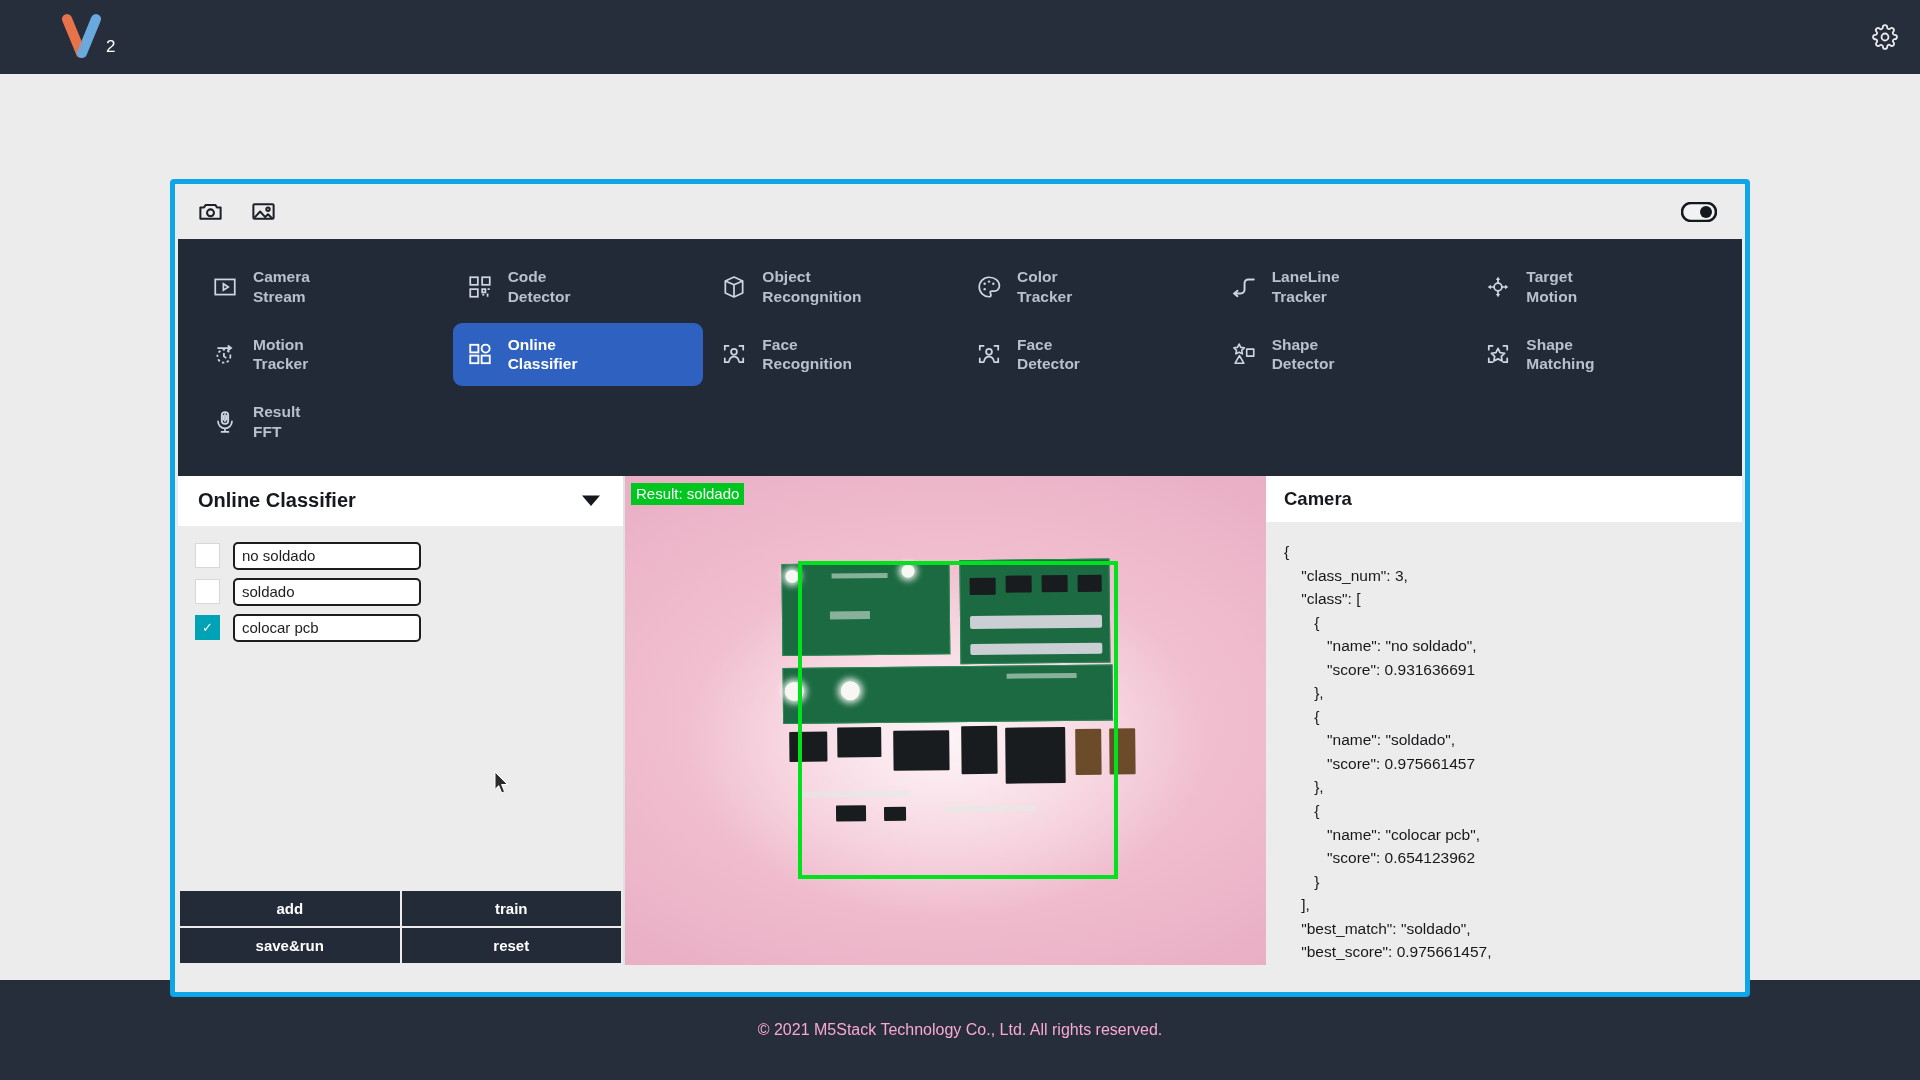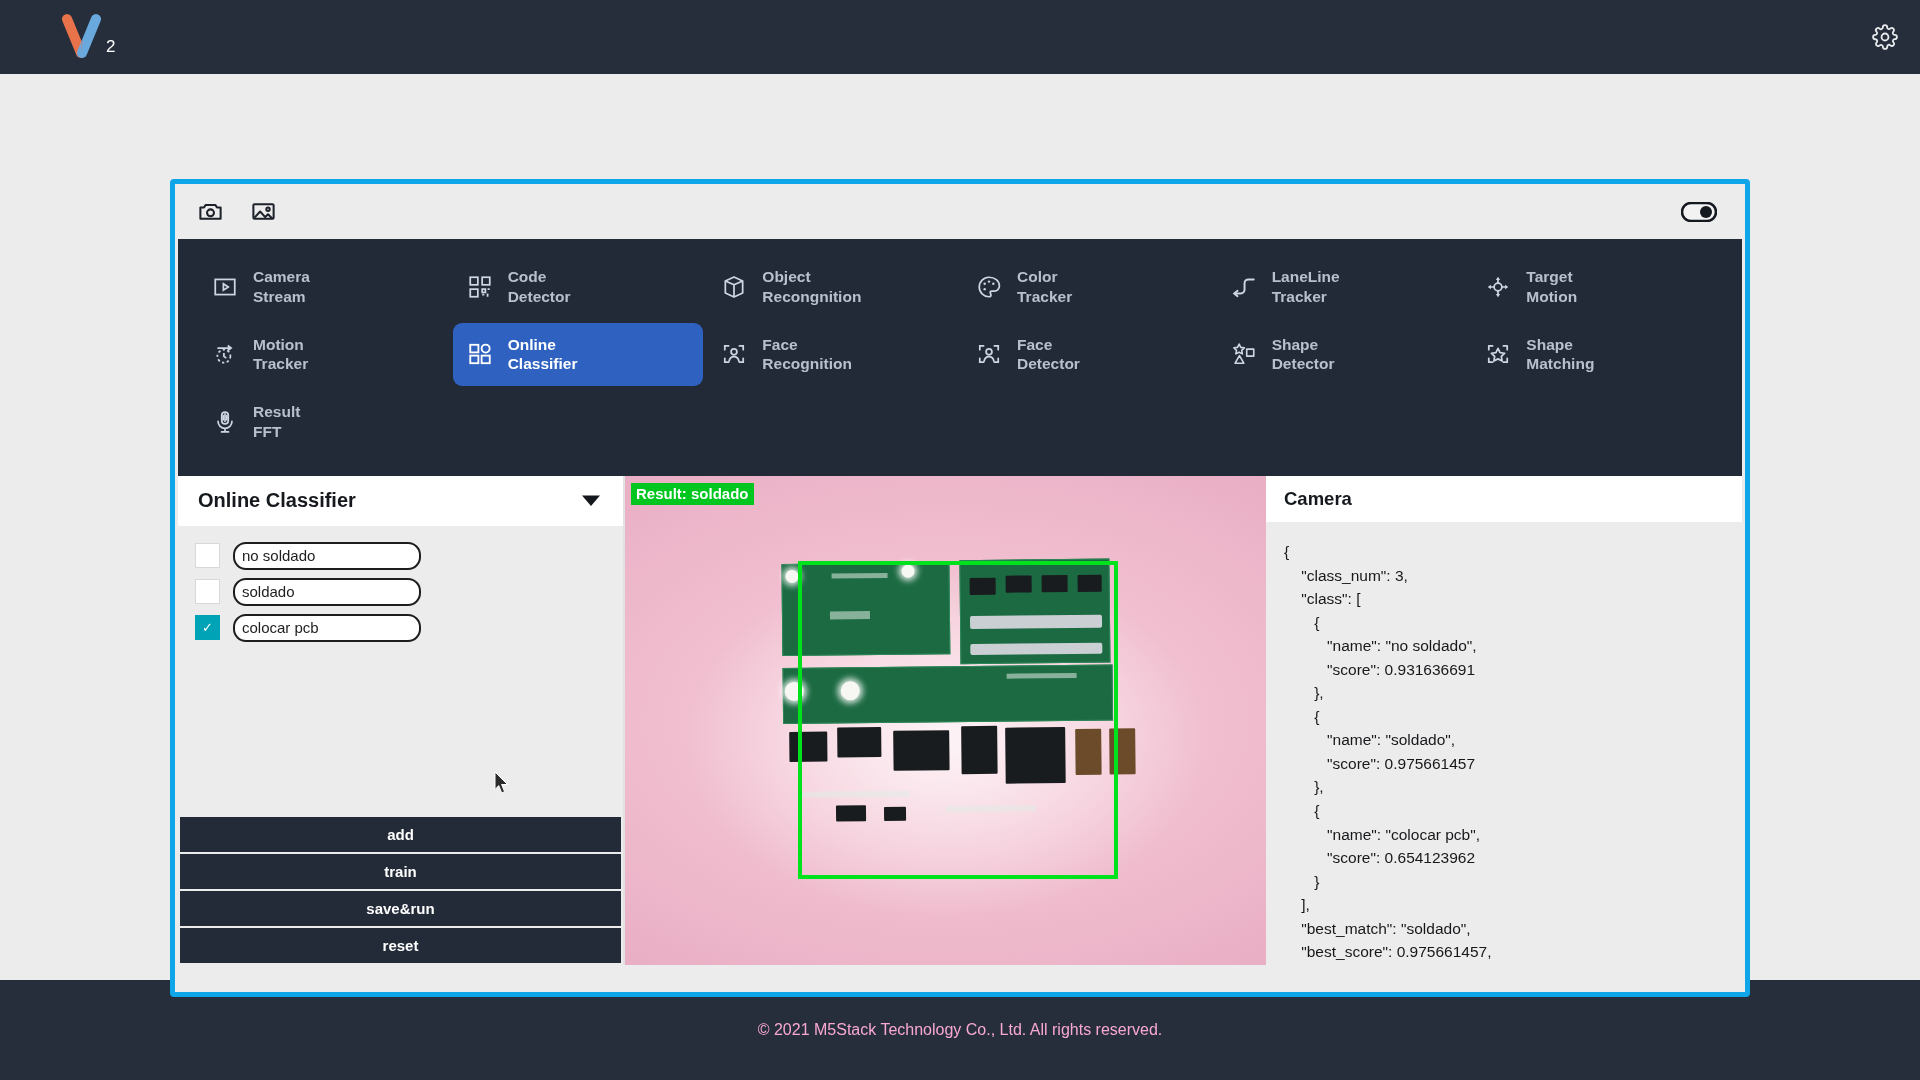--- a/index.html
+++ b/index.html
@@ -95,28 +95,28 @@
   .class-check {
     width: 25px; height: 25px;
     background: #ffffff; border: 1px solid #d8d8d8;
     cursor: pointer;
     display: flex; align-items: center; justify-content: center;
     color: #ffffff; font-size: 13px;
   }
   .class-check.checked { background: #00a2b5; border-color: #00a2b5; }
   .class-name {
     width: 188px; height: 28px;
-    border: 2px solid #1d1d1d; border-radius: 13px;
+    border: 2px solid #1d1d1d; border-radius: 5px;
     background: #ffffff;
     font-family: "Liberation Sans", sans-serif;
     font-size: 15px; color: #1d1d1d;
     padding: 0 7px;
   }
   #left-buttons {
-    display: grid; grid-template-columns: 1fr;
+    display: grid; grid-template-columns: 1fr 1fr;
     gap: 2px 2px;
     padding: 0 2px 2px 2px;
   }
   .panel-btn {
     background: #232a38; color: #ffffff;
     font-size: 15px; font-weight: bold;
     text-align: center; padding: 9px 0;
     cursor: pointer; border: none;
     font-family: "Liberation Sans", sans-serif;
   }
@@ -128,21 +128,21 @@
   }
   #video-bg {
     position: absolute; inset: 0;
     background:
       radial-gradient(ellipse 58% 52% at 50% 54%, rgba(255,255,255,0.78) 0%, rgba(255,245,248,0.35) 45%, rgba(255,255,255,0) 70%),
       radial-gradient(ellipse 120% 95% at 50% 50%, #f6ced9 0%, #eeb8cb 48%, #e6a9c0 78%, #e09fb8 100%);
   }
   #result-badge {
     position: absolute; left: 6px; top: 7px;
     background: #00c61f; color: #ffffff;
-    font-size: 15px; font-weight: bold;
+    font-size: 15px; font-weight: normal;
     padding: 2px 5px 3px 5px;
     z-index: 5;
   }
   
   #pcb {
     position: absolute;
     left: 150px; top: 78px; width: 400px; height: 320px;
     background: linear-gradient(150deg,#1c5c3c 0%, #1a6340 35%, #14measure 36%, #176039 70%, #124c2e 100%);
     transform: rotate(-0.6deg);
   }

